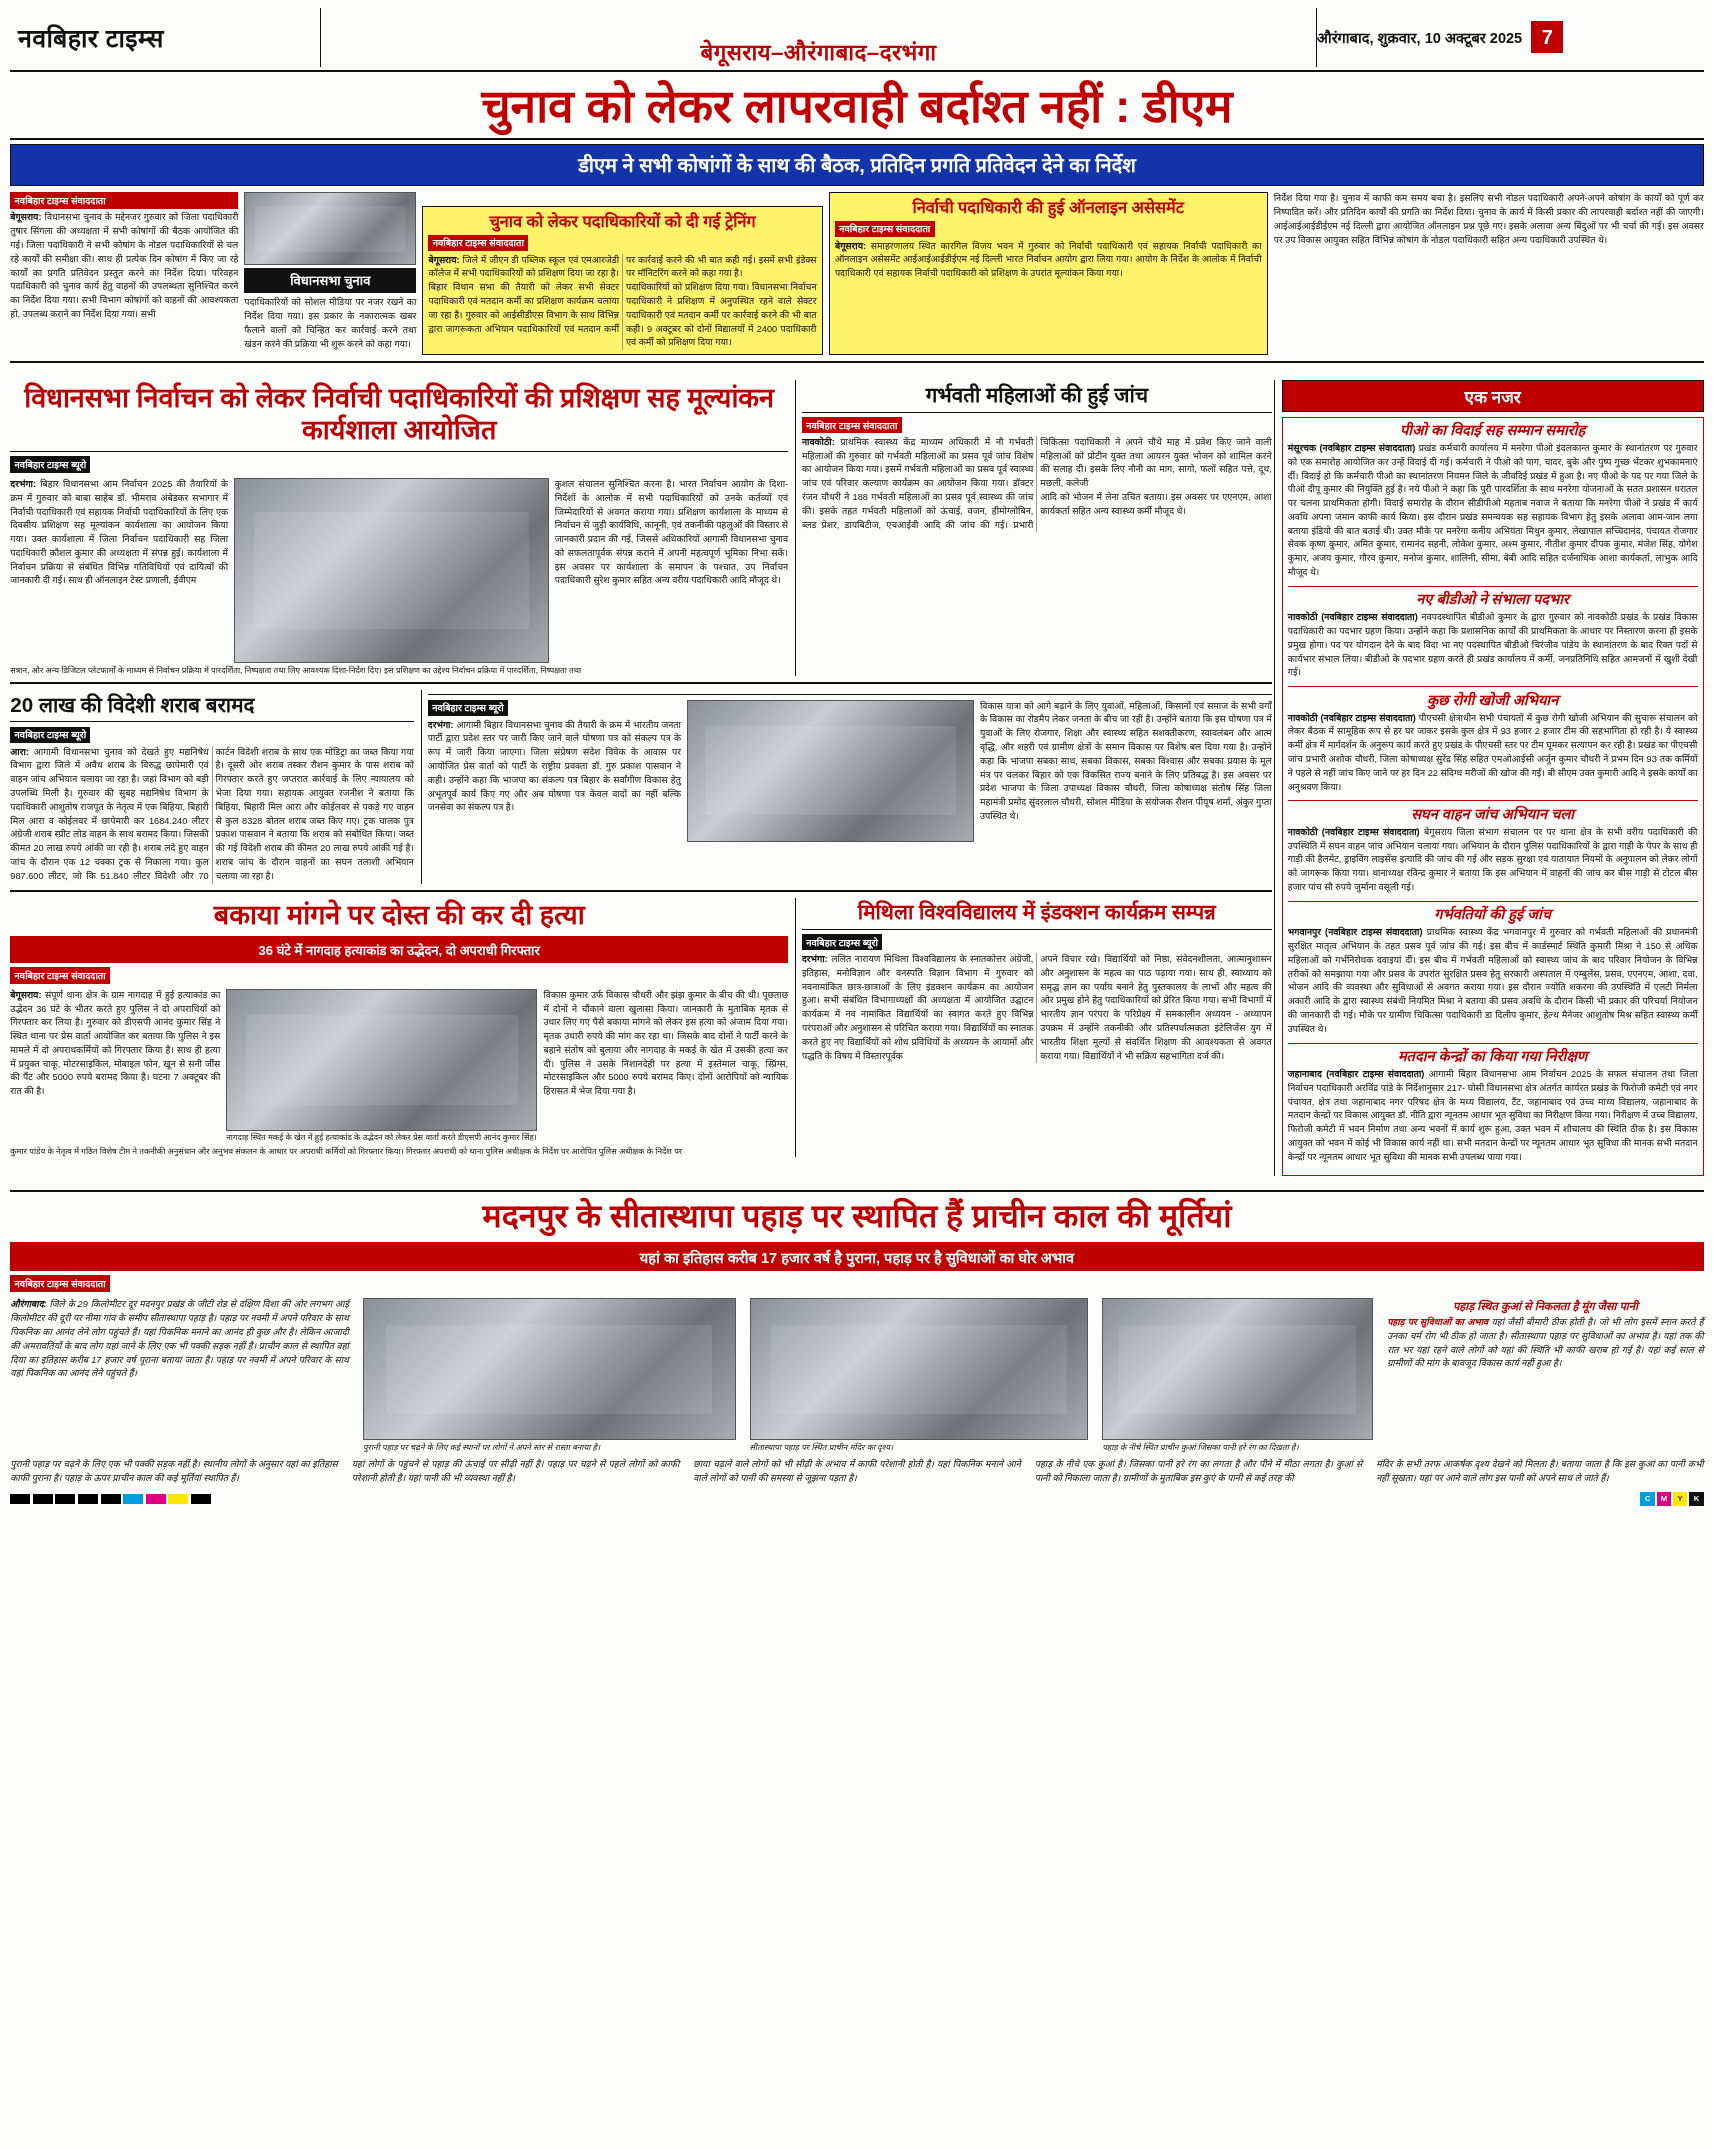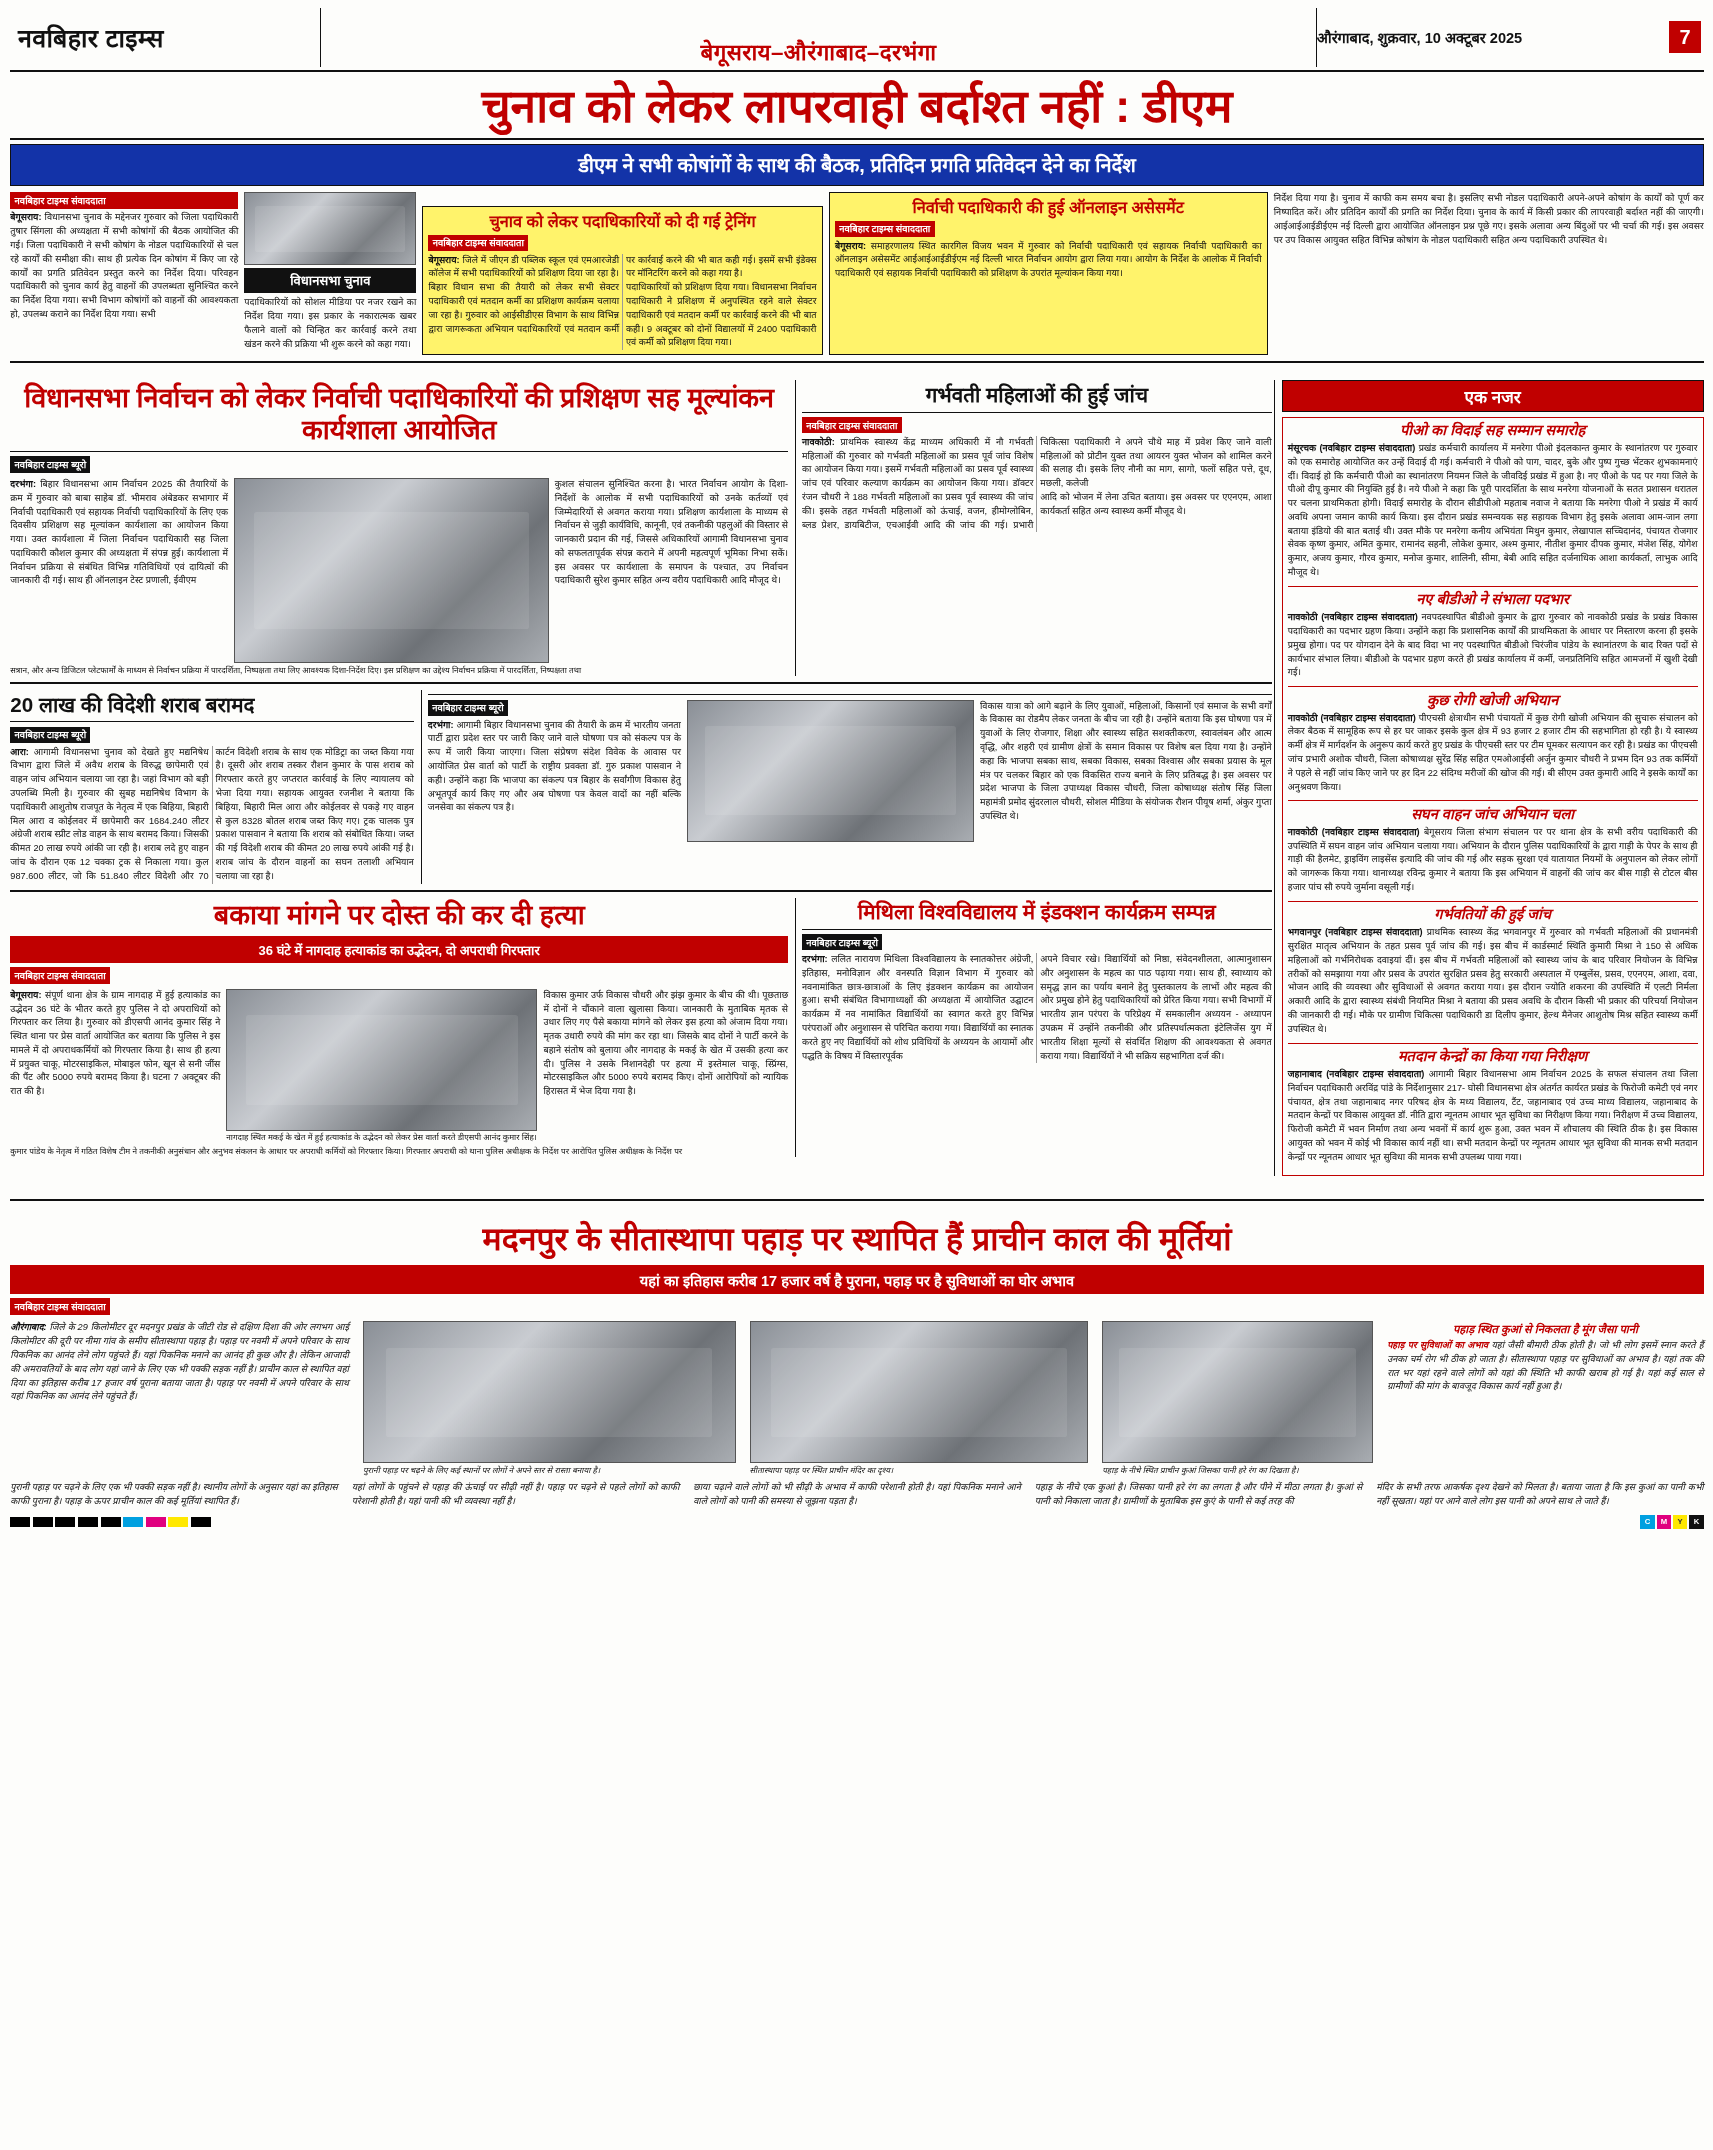--- a/index.html
+++ b/index.html
@@ -48,22 +48,22 @@
     font-weight: bold;
     color: #c00000;
     text-align: center;
     letter-spacing: 0.4px;
     margin-top: 28px;
   }
   .mh-right {
     flex: 0 0 387px;
     display: flex;
     align-items: center;
-    justify-content: space-between;
-    gap: 24px;
+    justify-content: flex-start;
+    gap: 9px;
     padding-right: 2.6px;
   }
   .mh-right .dateline {
     font-size: 14.6px;
     color: #111;
     font-weight: bold;
   }
   .mh-right .pageno {
     background: #c00000;
     color: #fff;
@@ -220,23 +220,23 @@
     font-size: 14.6px;
     color: #c00000;
     text-align: center;
     line-height: 1.2;
     font-style: italic;
   }
   .rail-sep { border-top: 0.9px solid #c00000; margin: 4.3px 0; }
 
   
   .feature {
-    margin-top: 23px;
+    margin-top: 14px;
     border-top: 2.6px solid #111;
-    padding-top: 20px;
+    padding-top: 6px;
   }
   .feature-head {
     color: #c00000;
     font-size: 32px;
     font-weight: bold;
     text-align: center;
     line-height: 1.15;
   }
   .feature-sub {
     background: #c00000;

